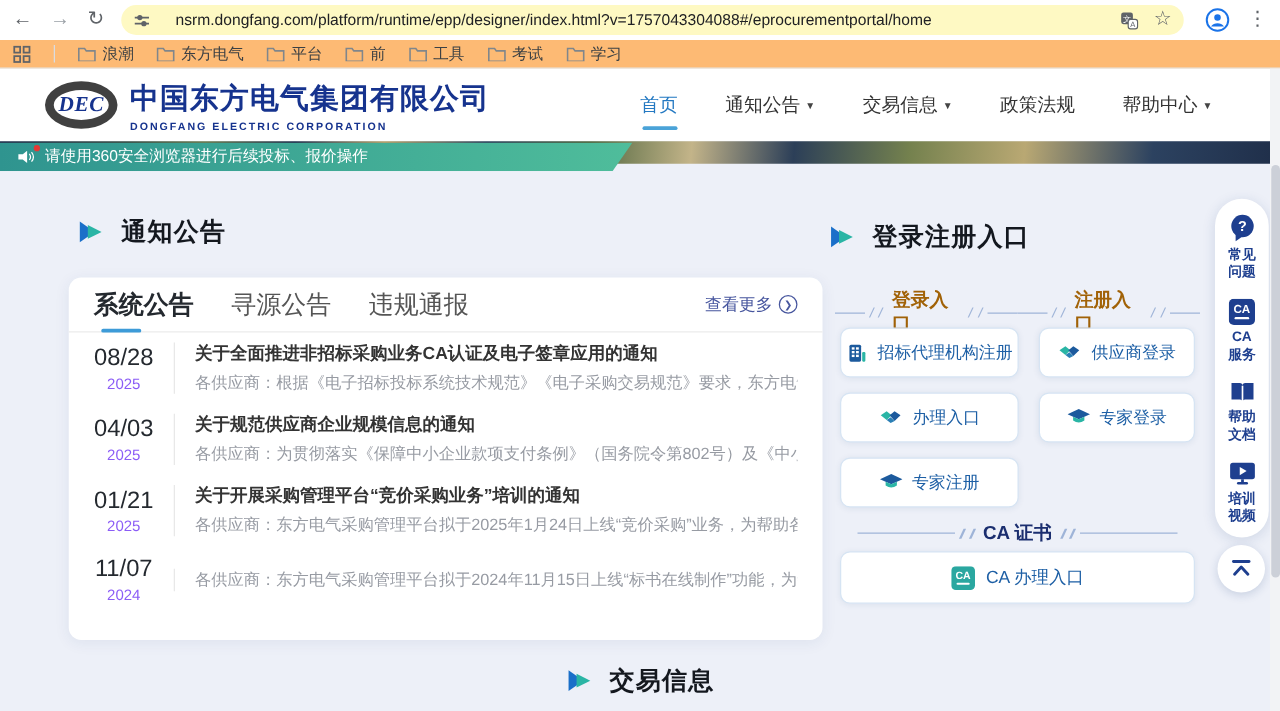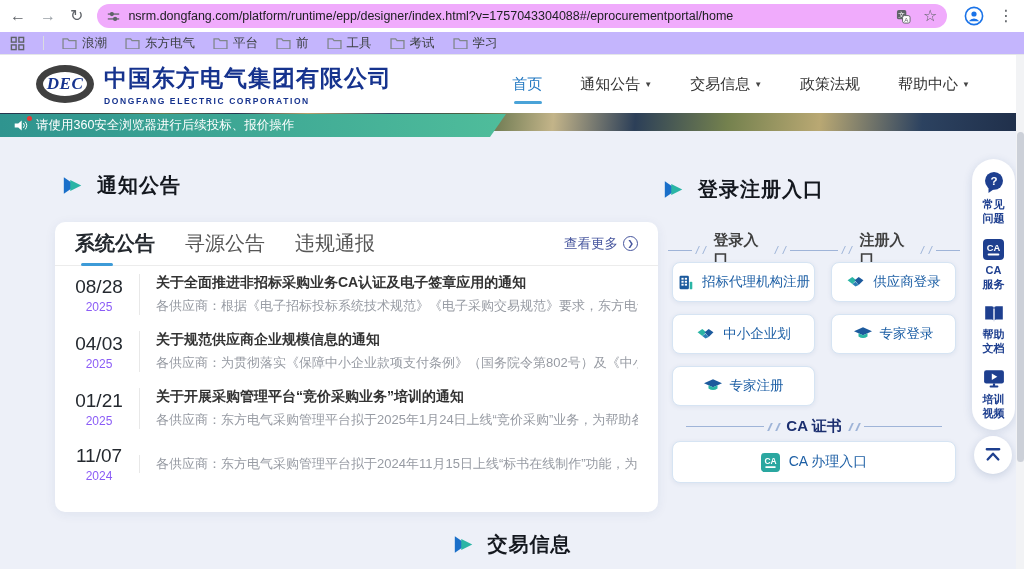--- a/index.html
+++ b/index.html
@@ -3,25 +3,25 @@
 <meta charset="utf-8">
 <style>
   * { margin:0; padding:0; box-sizing:border-box; }
   body { font-family:"Liberation Sans","DejaVu Sans",sans-serif; }
   .viewport { position:relative; width:1024px; height:569px; overflow:hidden; background:#edf0f8; }
 
   
   .chrome-top { position:absolute; top:0; left:0; width:1024px; height:32px; background:#fff; display:flex; align-items:center; padding:0 10px; gap:14px; }
   .ci { font-size:16px; color:#5f6368; cursor:pointer; line-height:1; }
   .ci.fwd { color:#9aa0a6; }
-  .url-bar { flex:0 0 auto; width:850px; height:24px; background:#f0abfc; border-radius:13px; display:flex; align-items:center; padding:0 10px; gap:8px; }
+  .url-bar { flex:0 0 auto; width:850px; height:24px; background:#fef9c3; border-radius:13px; display:flex; align-items:center; padding:0 10px; gap:20px; }
   .url-text { font-size:12.5px; color:#202124; flex:1; white-space:nowrap; overflow:hidden; }
   .omni-right { display:flex; align-items:center; gap:12px; }
   .chrome-right { display:flex; align-items:center; gap:14px; margin-left:auto; }
-  .bookmarks { position:absolute; top:32px; left:0; width:1024px; height:23px; background:#c4b5fd; border-bottom:1px solid #e4e6e8; display:flex; align-items:center; padding:0 10px; gap:18px; }
+  .bookmarks { position:absolute; top:32px; left:0; width:1024px; height:23px; background:#fdba74; border-bottom:1px solid #e4e6e8; display:flex; align-items:center; padding:0 10px; gap:18px; }
   .bm { display:flex; align-items:center; gap:5px; font-size:12.5px; color:#3c4043; cursor:pointer; }
   .bm-div { width:1px; height:14px; background:#dadce0; }
 
   
   .site-header { position:absolute; top:55px; left:0; width:1024px; height:58px; background:#fff; display:flex; align-items:center; padding:0 36px; }
   .logo-wrap { display:flex; align-items:center; gap:10px; }
   .logo-oval { width:58px; height:38px; border:7px solid #404040; border-radius:50%; display:flex; align-items:center; justify-content:center; font-family:"Liberation Serif","DejaVu Serif",serif; font-style:italic; font-weight:bold; font-size:17px; color:#16338e; letter-spacing:.5px; }
   .co-cn { font-size:23px; font-weight:bold; color:#16338e; letter-spacing:1px; }
   .co-en { font-size:8.5px; font-weight:bold; color:#16338e; letter-spacing:1.6px; margin-top:2px; }
   .nav { margin-left:auto; display:flex; align-items:center; gap:38px; padding-right:18px; }
@@ -56,21 +56,21 @@
   .n-date { width:56px; text-align:center; flex:0 0 auto; }
   .n-md { font-size:19px; color:#24292f; font-weight:500; }
   .n-yr { font-size:12px; color:#8b5cf6; margin-top:2px; }
   .n-body { border-left:1px solid #e8e8e8; margin-left:12px; padding-left:16px; min-width:0; }
   .n-title { font-size:14px; font-weight:600; color:#333; margin-bottom:5px; white-space:nowrap; overflow:hidden; }
   .n-desc { font-size:13px; color:#979ba3; white-space:nowrap; overflow:hidden; }
 
   
   .sub-headers { position:absolute; top:231px; left:668px; width:292px; display:flex; }
   .sub-head { flex:1; display:flex; align-items:center; justify-content:center; gap:4px; }
-  .sub-head .t { font-size:15px; font-weight:bold; color:#404040; margin:0 3px; }
+  .sub-head .t { font-size:15px; font-weight:bold; color:#a16207; margin:0 3px; }
   .dec-line { width:26px; height:1px; background:#9fb4d8; }
   .dec-sl { display:inline-block; width:1.5px; height:8px; background:#9fb4d8; transform:skewX(-25deg); margin:0 1px; }
   .btn-grid { position:absolute; top:262px; left:672px; width:284px; display:grid; grid-template-columns:1fr 1fr; gap:12px 16px; }
   .lbtn { height:40px; background:#fff; border:1px solid #d6e4f3; border-radius:8px; box-shadow:0 1px 5px rgba(27,62,120,.08); display:flex; align-items:center; justify-content:center; gap:8px; font-size:13.5px; color:#1d5fa5; cursor:pointer; white-space:nowrap; padding:0 4px; }
   .ca-head { position:absolute; top:417px; left:672px; width:284px; display:flex; align-items:center; justify-content:center; gap:4px; }
   .ca-head .t { font-size:15px; font-weight:bold; color:#1b2e6f; margin:0 3px; }
   .ca-head .dec-line { width:78px; }
   .ca-btn { position:absolute; top:441px; left:672px; width:284px; height:42px; background:#fff; border:1px solid #d6e4f3; border-radius:8px; box-shadow:0 1px 5px rgba(27,62,120,.08); display:flex; align-items:center; justify-content:center; gap:9px; font-size:14px; color:#1d5fa5; cursor:pointer; }
 
   
@@ -334,21 +334,21 @@
           <path d="M8 11 L12 14 L16 12 L12 8 Z" fill="#2a7fb5"></path>
         </svg>
       <span>供应商登录</span>
     </div>
     <div class="lbtn">
       <svg width="19" height="15" viewBox="0 0 24 18">
           <path d="M2 6 L8 2 L13 6 L8 11 Z" fill="#2ab5a5"></path>
           <path d="M11 6 L16 2 L22 6 L16 12 Z" fill="#1c5a9d"></path>
           <path d="M8 11 L12 14 L16 12 L12 8 Z" fill="#2a7fb5"></path>
         </svg>
-      <span>中小企业划</span>
+      <span>办理入口</span>
     </div>
     <div class="lbtn">
       <svg width="18" height="14" viewBox="0 0 20 15">
           <polygon points="10,0 20,4.5 10,9 0,4.5" fill="#1c5a9d"></polygon>
           <path d="M5 6.8 v3.4 q5 3.6 10 0 v-3.4 l-5 2.2 z" fill="#2ab5a5"></path>
         </svg>
       <span>专家登录</span>
     </div>
     <div class="lbtn">
       <svg width="18" height="14" viewBox="0 0 20 15">

